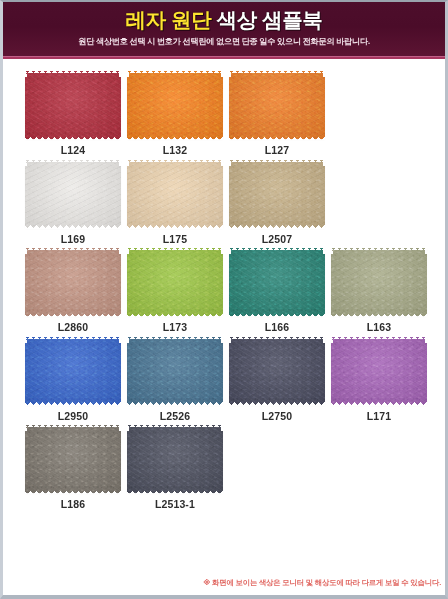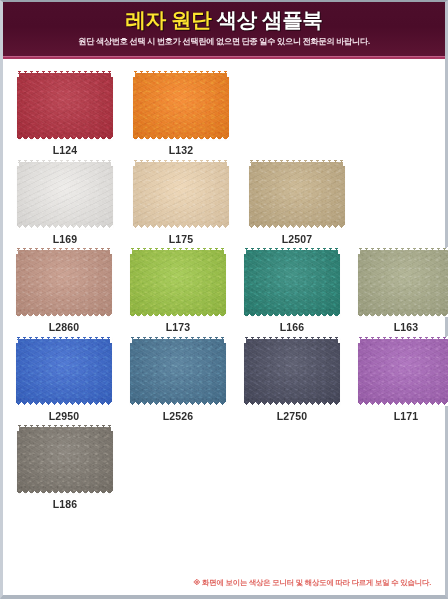--- a/index.html
+++ b/index.html
@@ -75,22 +75,23 @@
     font-family: Liberation Serif, serif;
   }
 
   
   .grid-wrap {
     flex: 1 1 auto;
     padding: 12px 13px 0 13px;
   }
   .row {
     display: flex;
-    gap: 18px;
+    gap: 4px;
     margin-bottom: 4px;
+    margin-left: 8px;
   }
   .cell {
     width: 98px;
     display: flex;
     flex-direction: column;
     align-items: center;
   }
   .cell.empty { visibility: hidden; }
 
   
@@ -172,21 +173,21 @@
     font-weight: bold;
     color: #2e2e2e;
     letter-spacing: 0.1px;
     line-height: 1;
     white-space: nowrap;
   }
 
   
   .footer {
     flex: 0 0 auto;
-    padding: 4px 14px 7px 0;
+    padding: 4px 4px 7px 0;
     text-align: right;
   }
   .footer-note {
     font-size: 7.4px;
     font-weight: bold;
     color: #e0655f;
     letter-spacing: -0.2px;
     white-space: nowrap;
   }
 </style>
@@ -222,20 +223,32 @@
               <div class="sheen"></div>
               <div class="grain"></div>
               <div class="grain2"></div>
               <div class="zz zz-top"></div>
               <div class="zz zz-bottom"></div>
               <div class="zz zz-left"></div>
               <div class="zz zz-right"></div>
             </div>
             <div class="label">L132</div>
           </div>
+          <div class="cell">
+            <div class="swatch" style="background-color: rgb(239, 127, 42);">
+              <div class="sheen"></div>
+              <div class="grain"></div>
+              <div class="grain2"></div>
+              <div class="zz zz-top"></div>
+              <div class="zz zz-bottom"></div>
+              <div class="zz zz-left"></div>
+              <div class="zz zz-right"></div>
+            </div>
+            <div class="label">L127</div>
+          </div>
         </div>
         <div class="row">
           <div class="cell">
             <div class="swatch" style="background-color: rgb(236, 234, 231);">
               <div class="sheen"></div>
               <div class="grain"></div>
               <div class="grain2"></div>
               <div class="zz zz-top"></div>
               <div class="zz zz-bottom"></div>
               <div class="zz zz-left"></div>
@@ -373,20 +386,32 @@
             <div class="swatch" style="background-color: rgb(127, 121, 112);">
               <div class="sheen"></div>
               <div class="grain"></div>
               <div class="grain2"></div>
               <div class="zz zz-top"></div>
               <div class="zz zz-bottom"></div>
               <div class="zz zz-left"></div>
               <div class="zz zz-right"></div>
             </div>
             <div class="label">L186</div>
+          </div>
+          <div class="cell">
+            <div class="swatch" style="background-color: rgb(78, 81, 96);">
+              <div class="sheen"></div>
+              <div class="grain"></div>
+              <div class="grain2"></div>
+              <div class="zz zz-top"></div>
+              <div class="zz zz-bottom"></div>
+              <div class="zz zz-left"></div>
+              <div class="zz zz-right"></div>
+            </div>
+            <div class="label">L2513-1</div>
           </div>
           <div class="cell empty">
             <div class="swatch"></div>
             <div class="label"></div>
           </div>
           <div class="cell empty">
             <div class="swatch"></div>
             <div class="label"></div>
           </div>
         </div>

